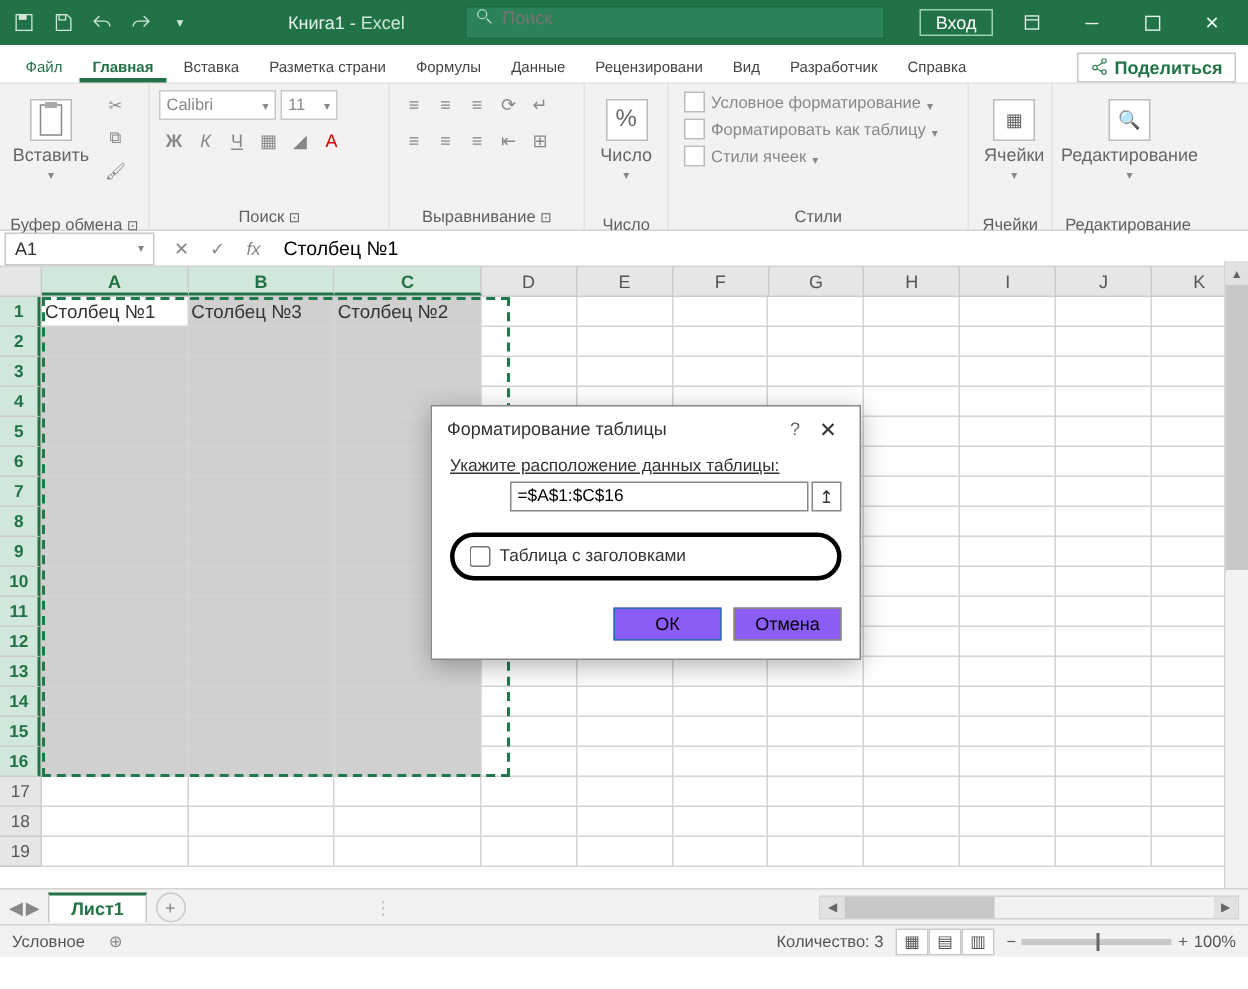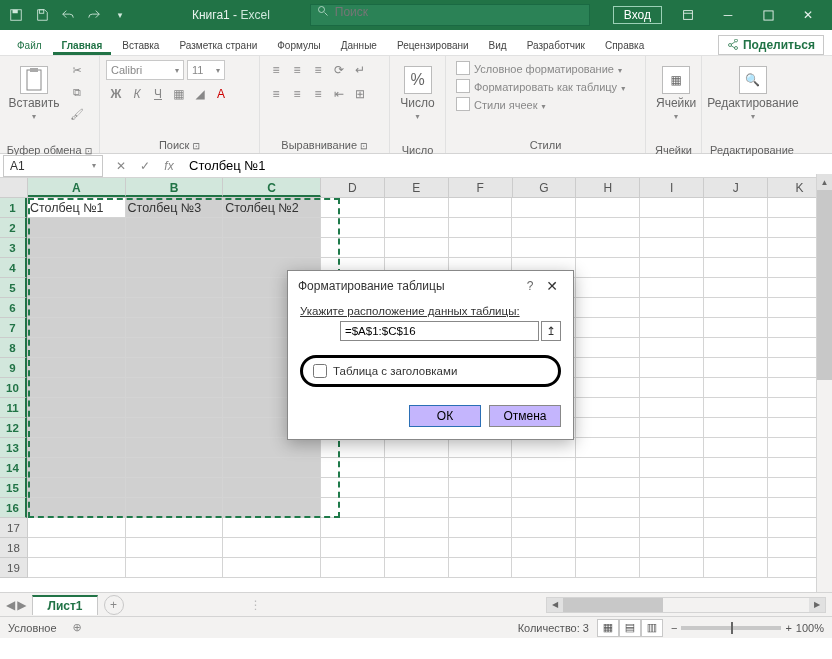--- a/index.html
+++ b/index.html
@@ -97,21 +97,21 @@
   .dlg-title .q { margin-left:auto; width:22px; text-align:center; color:#666; cursor:pointer; }
   .dlg-title .x { width:22px; text-align:center; color:#333; cursor:pointer; font-size:14px; }
   .dlg-body { padding:4px 12px 10px; font-size:11.5px; }
   .dlg-body .prompt { margin-bottom:4px; }
   .dlg-body .range-row { display:flex; gap:2px; }
   .dlg-body input.range { flex:1; height:20px; border:1px solid #888; font-size:11.5px; padding:0 4px;margin-left:40px; }
   .dlg-body .collapse { width:20px; height:20px; border:1px solid #888; display:flex;align-items:center;justify-content:center; cursor:pointer; }
   .chk-wrap { margin-top:14px; border:3px solid #000; border-radius:20px; padding:6px 10px; display:flex; align-items:center; gap:6px; }
   .chk-wrap input { width:14px; height:14px; }
   .dlg-btns { display:flex; justify-content:flex-end; gap:8px; padding:8px 12px 12px; }
-  .dlg-btns button { width:72px; height:22px; border:1px solid #888; background:#c4b5fd; cursor:pointer; font-size:12px; }
+  .dlg-btns button { width:72px; height:22px; border:1px solid #888; background:#8b5cf6; cursor:pointer; font-size:12px; }
   .dlg-btns button.primary { border:1px solid #2b6fb5; }
 
   .vscroll { position:absolute; top:174px; right:0; width:16px; height:418px; background:#f3f2f1; border-left:1px solid #d4d4d4; }
   .vs-btn { height:16px; background:#e1e1e1; display:flex;align-items:center;justify-content:center; font-size:8px; color:#666; }
   .vs-thumb { height:190px; background:#c8c8c8; }
 </style>
 </head>
 <body>
 
 <div class="titlebar">

